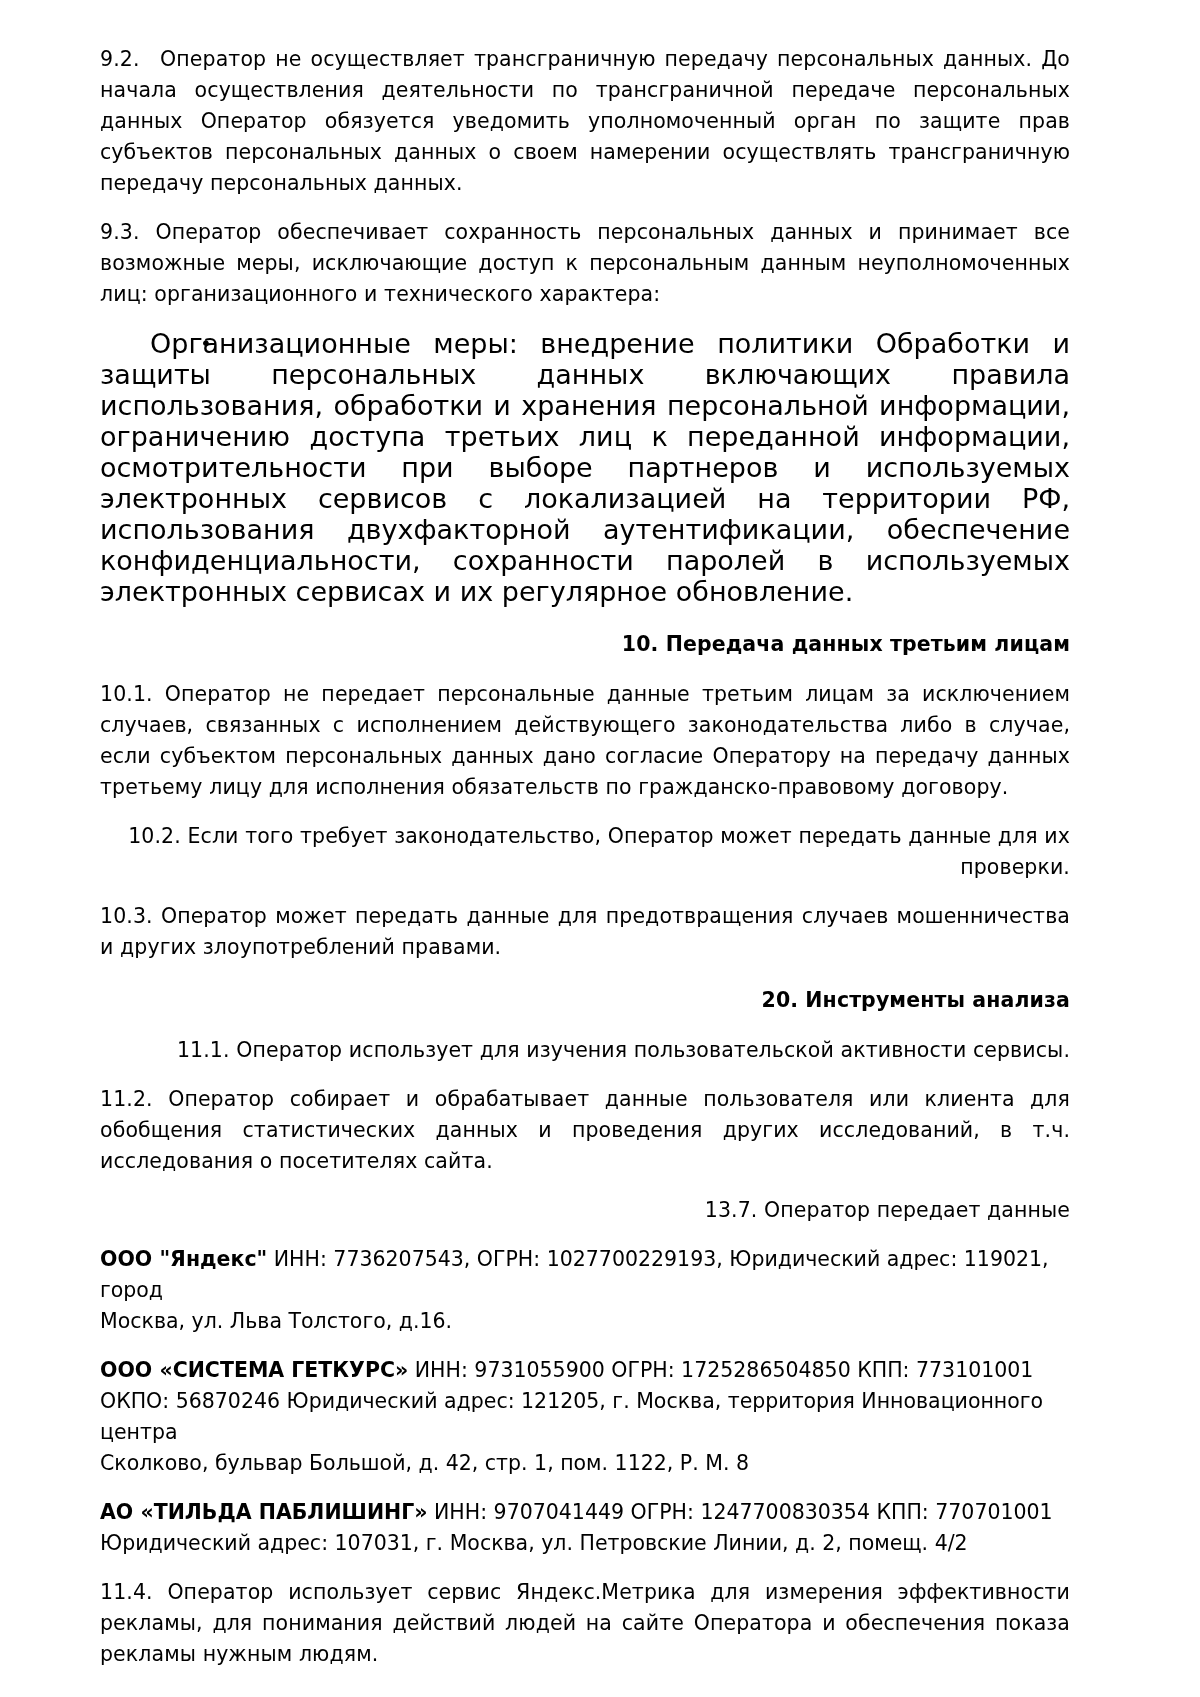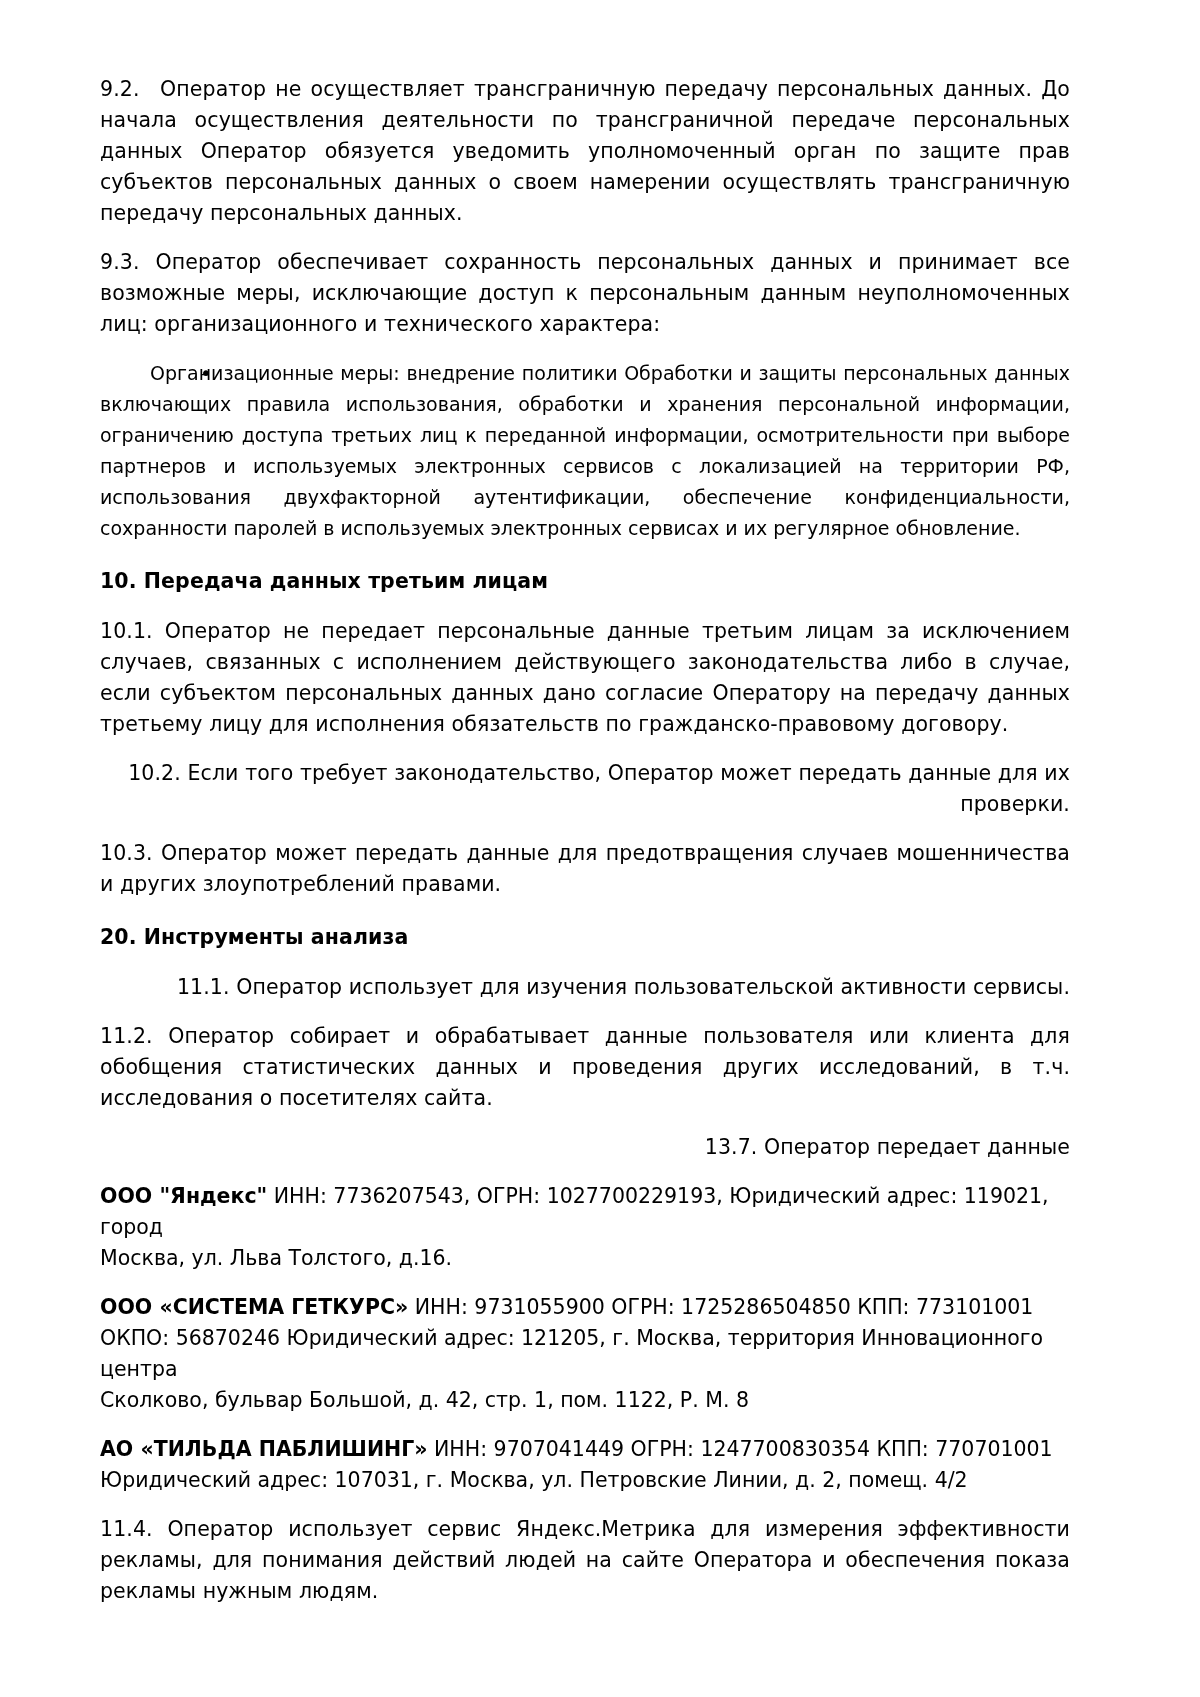--- a/index.html
+++ b/index.html
@@ -12,21 +12,21 @@
     font-family: "DejaVu Sans", "Liberation Sans", sans-serif;
     color: #000000;
   }
   .page {
     position: relative;
     width: 1200px;
     height: 1697px;
     margin: 0 auto;
     background: #ffffff;
     box-sizing: border-box;
-    padding: 74px 130px 40px 100px;
+    padding: 44px 130px 40px 100px;
     overflow: hidden;
   }
   .doc-body {
     width: 970px;
   }
   p.para {
     margin: 0 0 18px 0;
     font-size: 20.5px;
     line-height: 31px;
     text-align: justify;
@@ -34,33 +34,33 @@
     letter-spacing: 0.1px;
   }
   p.para.left {
     text-align: right;
   }
   h2.heading {
     margin: 22px 0 20px 0;
     font-size: 20.5px;
     line-height: 30px;
     font-weight: bold;
-    text-align: left;
+    text-align: right;
     letter-spacing: 0.1px;
   }
   ul.bullets {
     margin: 0 0 18px 0;
     padding: 0;
     list-style: none;
   }
   ul.bullets li {
     position: relative;
     margin: 6px 0 20px 0;
     padding-left: 0;
-    font-size: 19px;
+    font-size: 27px;
     line-height: 31px;
     text-align: justify;
     text-justify: inter-word;
     text-indent: 50px;
   }
   ul.bullets li::before {
     content: "\2022";
     position: absolute;
     left: 50px;
     top: 0;

